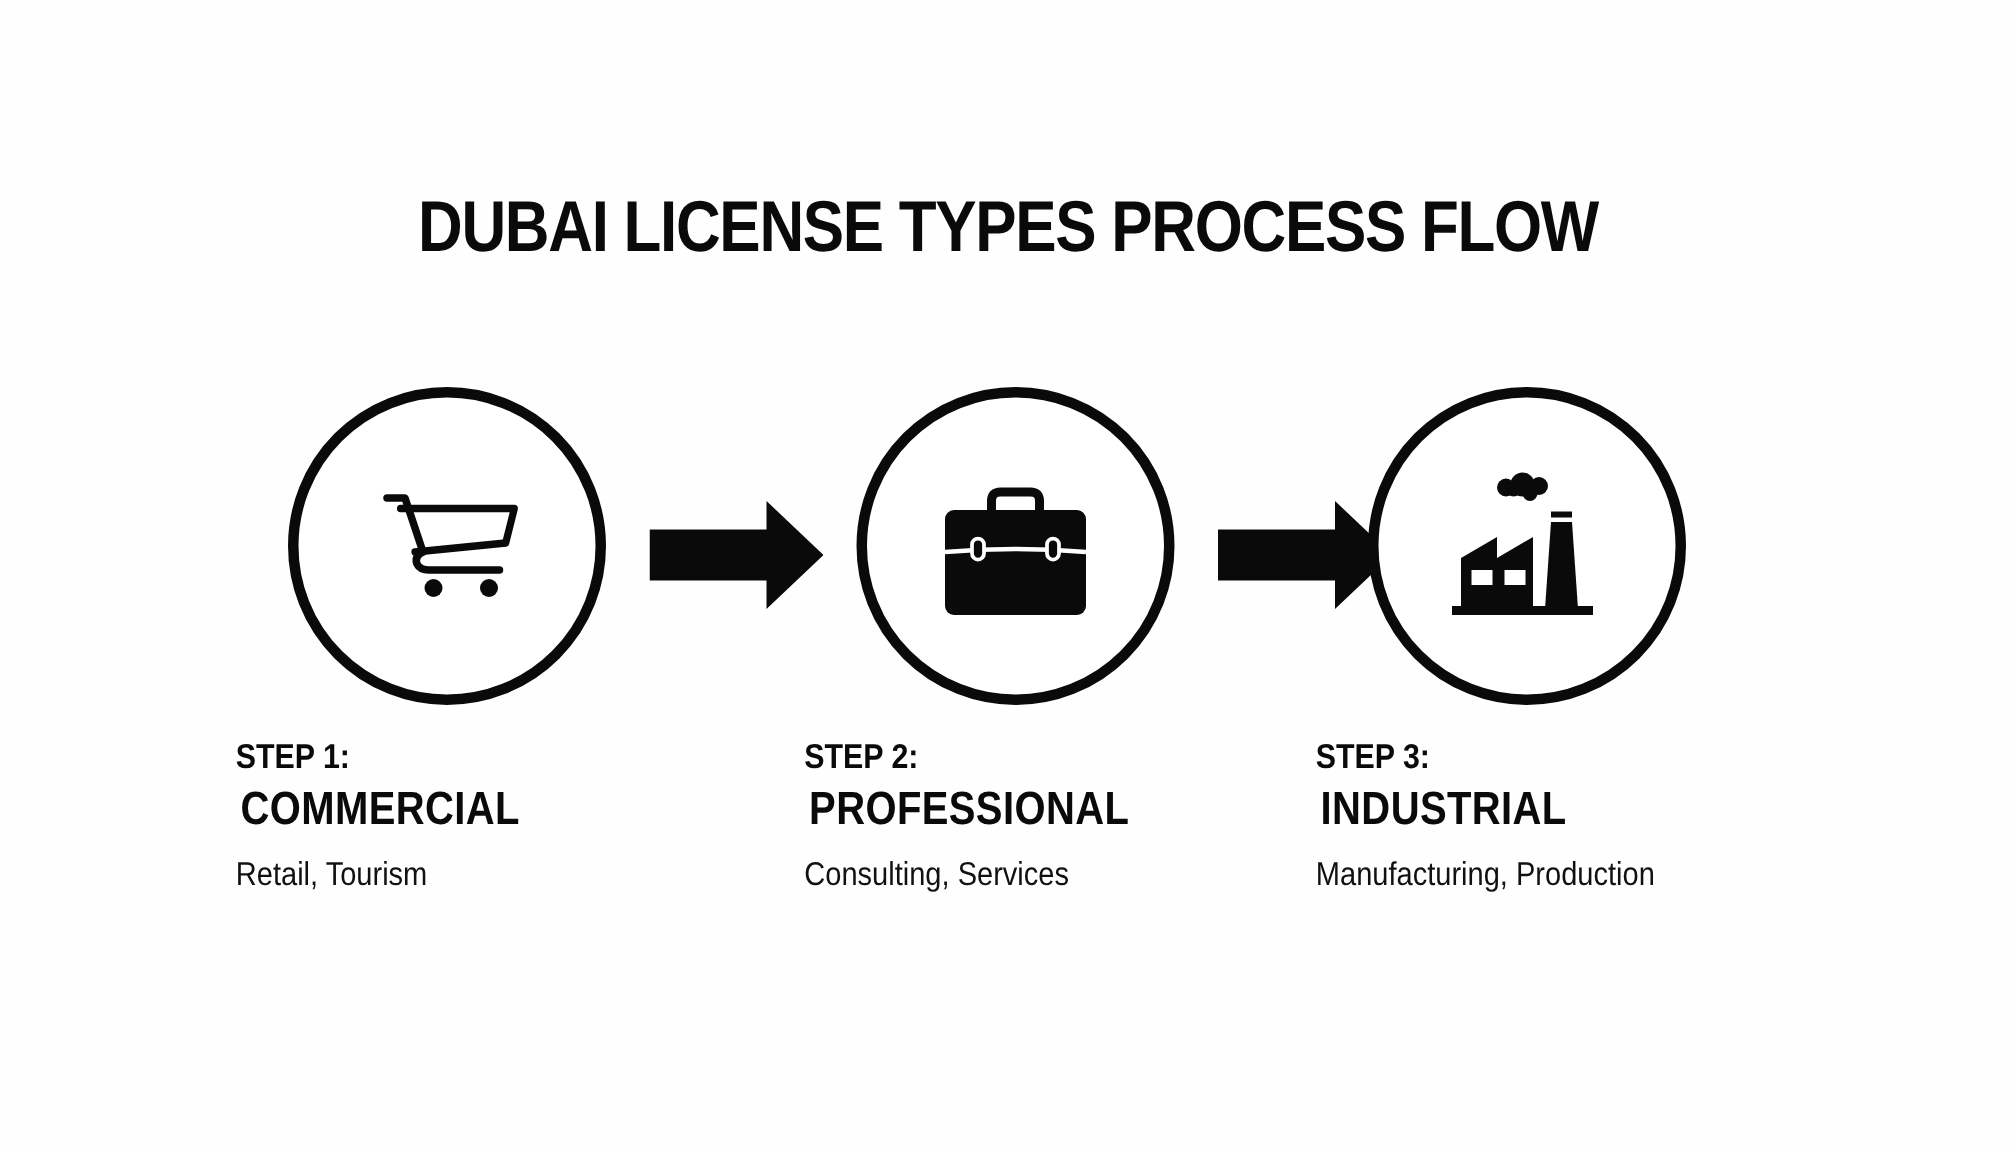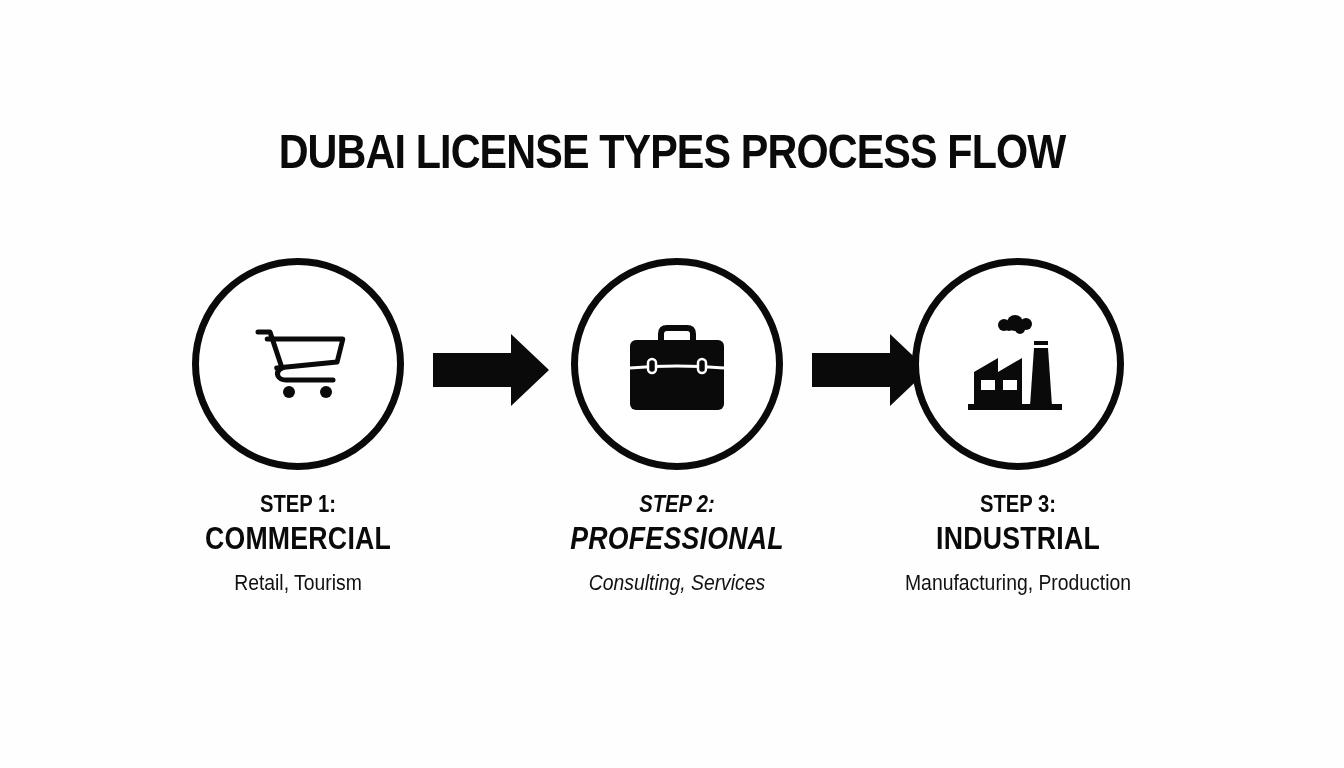--- a/index.html
+++ b/index.html
@@ -28,21 +28,21 @@
       letter-spacing: -1px;
       transform: scaleX(0.86);
       transform-origin: center;
       color: #0a0a0a;
     }
     .step {
       position: absolute;
       top: 258px;
       width: 320px;
       margin-left: -160px;
-      text-align: center;
+      text-align: left;
     }
     .circle {
       width: 198px;
       height: 198px;
       border: 7px solid #0a0a0a;
       border-radius: 50%;
       margin: 0 auto;
       position: relative;
       box-sizing: content-box;
       background: #ffffff;
@@ -99,21 +99,21 @@
   </div>
   <div class="step-num">STEP 1:</div>
   <div class="step-name">COMMERCIAL</div>
   <div class="step-desc">Retail, Tourism</div>
 </div>
 
 <svg class="arrow" style="left:433px;" width="116" height="72" viewBox="0 0 116 72">
   <polygon points="0,19 78,19 78,0 116,36 78,72 78,53 0,53" fill="#0a0a0a"></polygon>
 </svg>
 
-<div class="step" style="left:677px;font-style:italic;">
+<div class="step" style="left:677px;">
   <div class="circle">
     <svg width="100" height="100" viewBox="0 0 100 100">
       <path d="M34 26 L34 20 Q34 14 40 14 L60 14 Q66 14 66 20 L66 26" fill="none" stroke="#0a0a0a" stroke-width="6"></path>
       <rect x="3" y="26" width="94" height="70" rx="6" ry="6" fill="#0a0a0a"></rect>
       <path d="M3 54 Q50 50 97 54" fill="none" stroke="#ffffff" stroke-width="3"></path>
       <rect x="21" y="45" width="8" height="14" rx="4" ry="4" fill="#0a0a0a" stroke="#ffffff" stroke-width="2.5"></rect>
       <rect x="71" y="45" width="8" height="14" rx="4" ry="4" fill="#0a0a0a" stroke="#ffffff" stroke-width="2.5"></rect>
     </svg>
   </div>
   <div class="step-num">STEP 2:</div>

